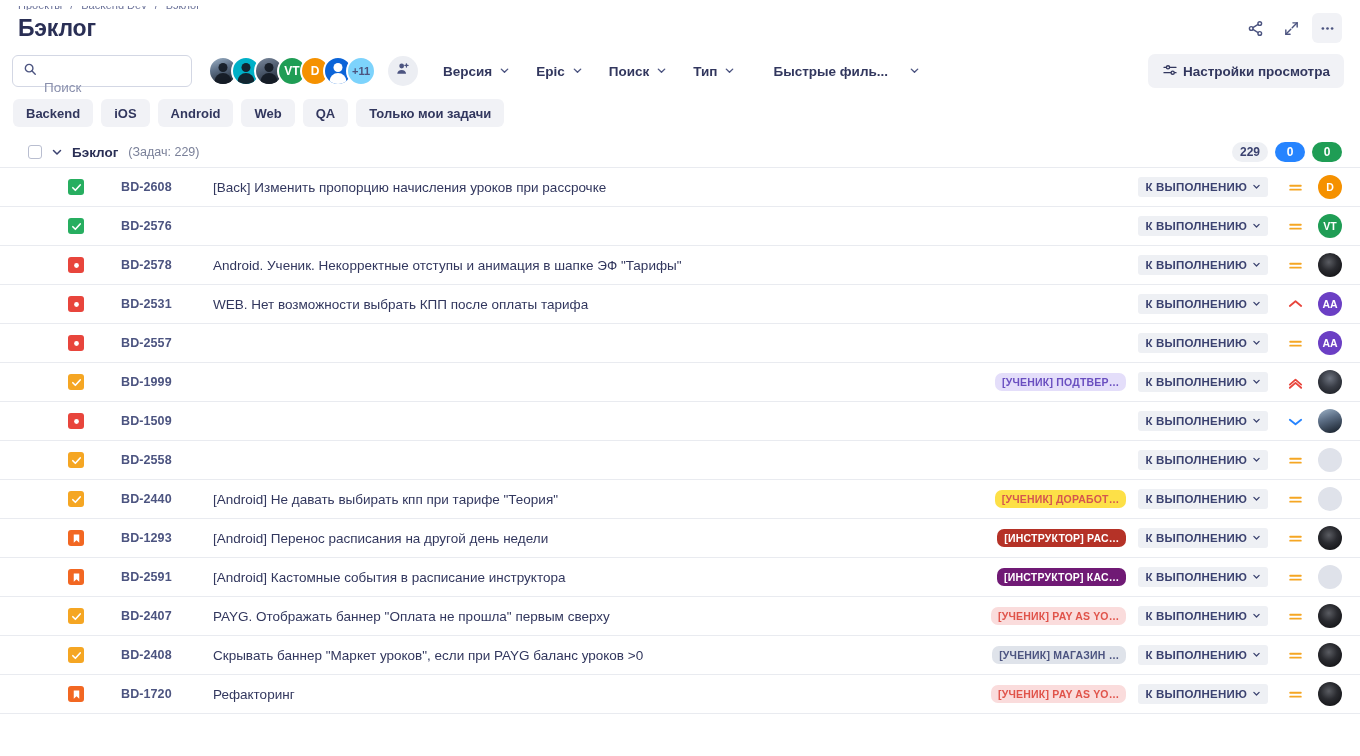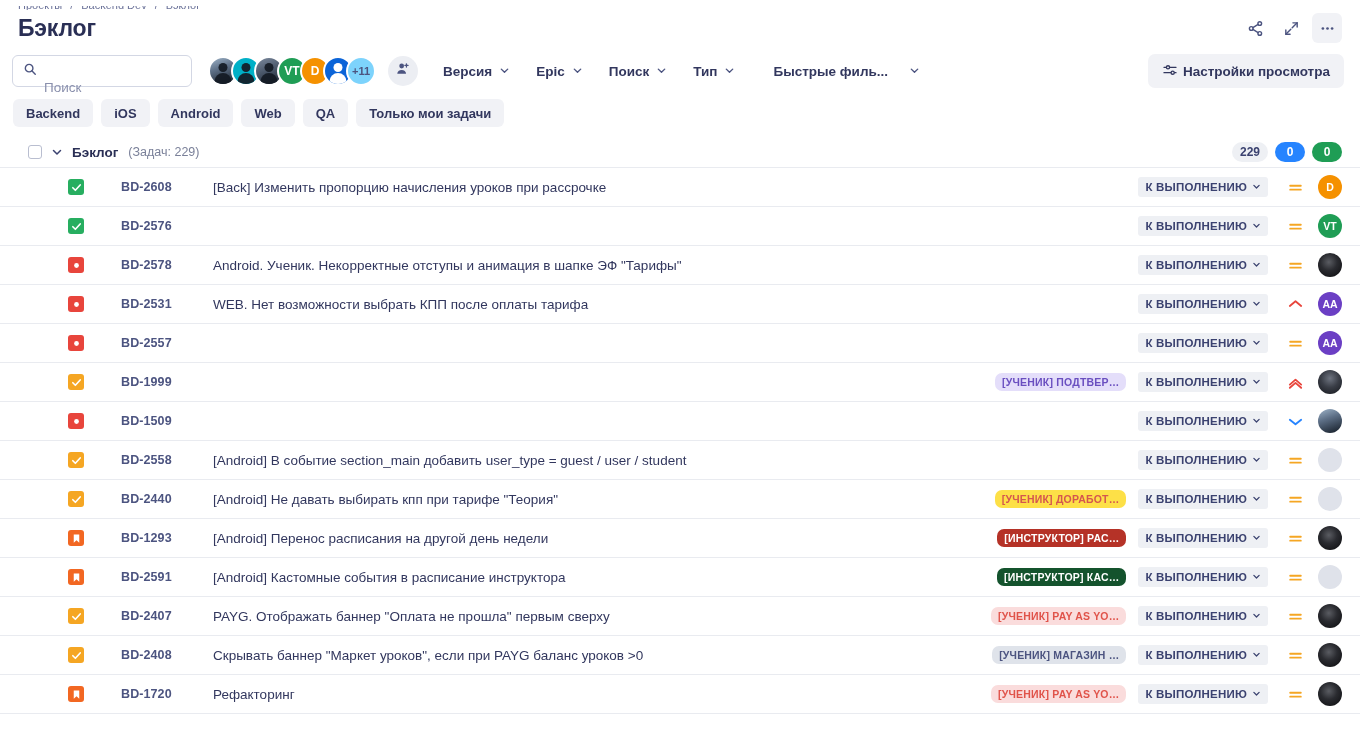--- a/index.html
+++ b/index.html
@@ -485,21 +485,20 @@
           </div>
         </div>
       </div>
       <div class="row">
         <span class="type-ico t-task">
           <svg width="11" height="11" viewBox="0 0 24 24" fill="none" stroke="#fff" stroke-width="3.6" stroke-linecap="round" stroke-linejoin="round">
             <polyline points="4,12.5 9.5,18 20,6.5"></polyline>
           </svg>
         </span>
         <span class="key">BD-2558</span>
-        <span class="summary">[Android] В событие section_main добавить user_type = guest / user / student</span>
         <div class="right-cluster">
           <span class="status">К ВЫПОЛНЕНИЮ<span><svg width="9" height="9" viewBox="0 0 24 24" fill="none" stroke="currentColor" stroke-width="3.4" stroke-linecap="round" stroke-linejoin="round">
                 <polyline points="5,9 12,16 19,9"></polyline>
               </svg></span></span>
           <span class="prio">
             <svg width="17" height="17" viewBox="0 0 24 24" fill="none" stroke="#f5a623" stroke-width="2.6" stroke-linecap="round">
               <line x1="4.5" y1="9.5" x2="19.5" y2="9.5"></line>
               <line x1="4.5" y1="15" x2="19.5" y2="15"></line>
             </svg>
           </span>
@@ -561,21 +560,21 @@
       </div>
       <div class="row">
         <span class="type-ico t-epic">
           <svg width="11" height="11" viewBox="0 0 24 24" fill="#fff">
             <path d="M6 3h12v18l-6-5-6 5z"></path>
           </svg>
         </span>
         <span class="key">BD-2591</span>
         <span class="summary">[Android] Кастомные события в расписание инструктора</span>
         <div class="right-cluster">
-          <div class="epic-tag" style="background:#14532d;color:#ffffff">[ИНСТРУКТОР] КАС…</div>
+          <div class="epic-tag" style="background:#701a75;color:#ffffff">[ИНСТРУКТОР] КАС…</div>
           <span class="status">К ВЫПОЛНЕНИЮ<span><svg width="9" height="9" viewBox="0 0 24 24" fill="none" stroke="currentColor" stroke-width="3.4" stroke-linecap="round" stroke-linejoin="round">
                 <polyline points="5,9 12,16 19,9"></polyline>
               </svg></span></span>
           <span class="prio">
             <svg width="17" height="17" viewBox="0 0 24 24" fill="none" stroke="#f5a623" stroke-width="2.6" stroke-linecap="round">
               <line x1="4.5" y1="9.5" x2="19.5" y2="9.5"></line>
               <line x1="4.5" y1="15" x2="19.5" y2="15"></line>
             </svg>
           </span>
           <div class="assignee av-default">

